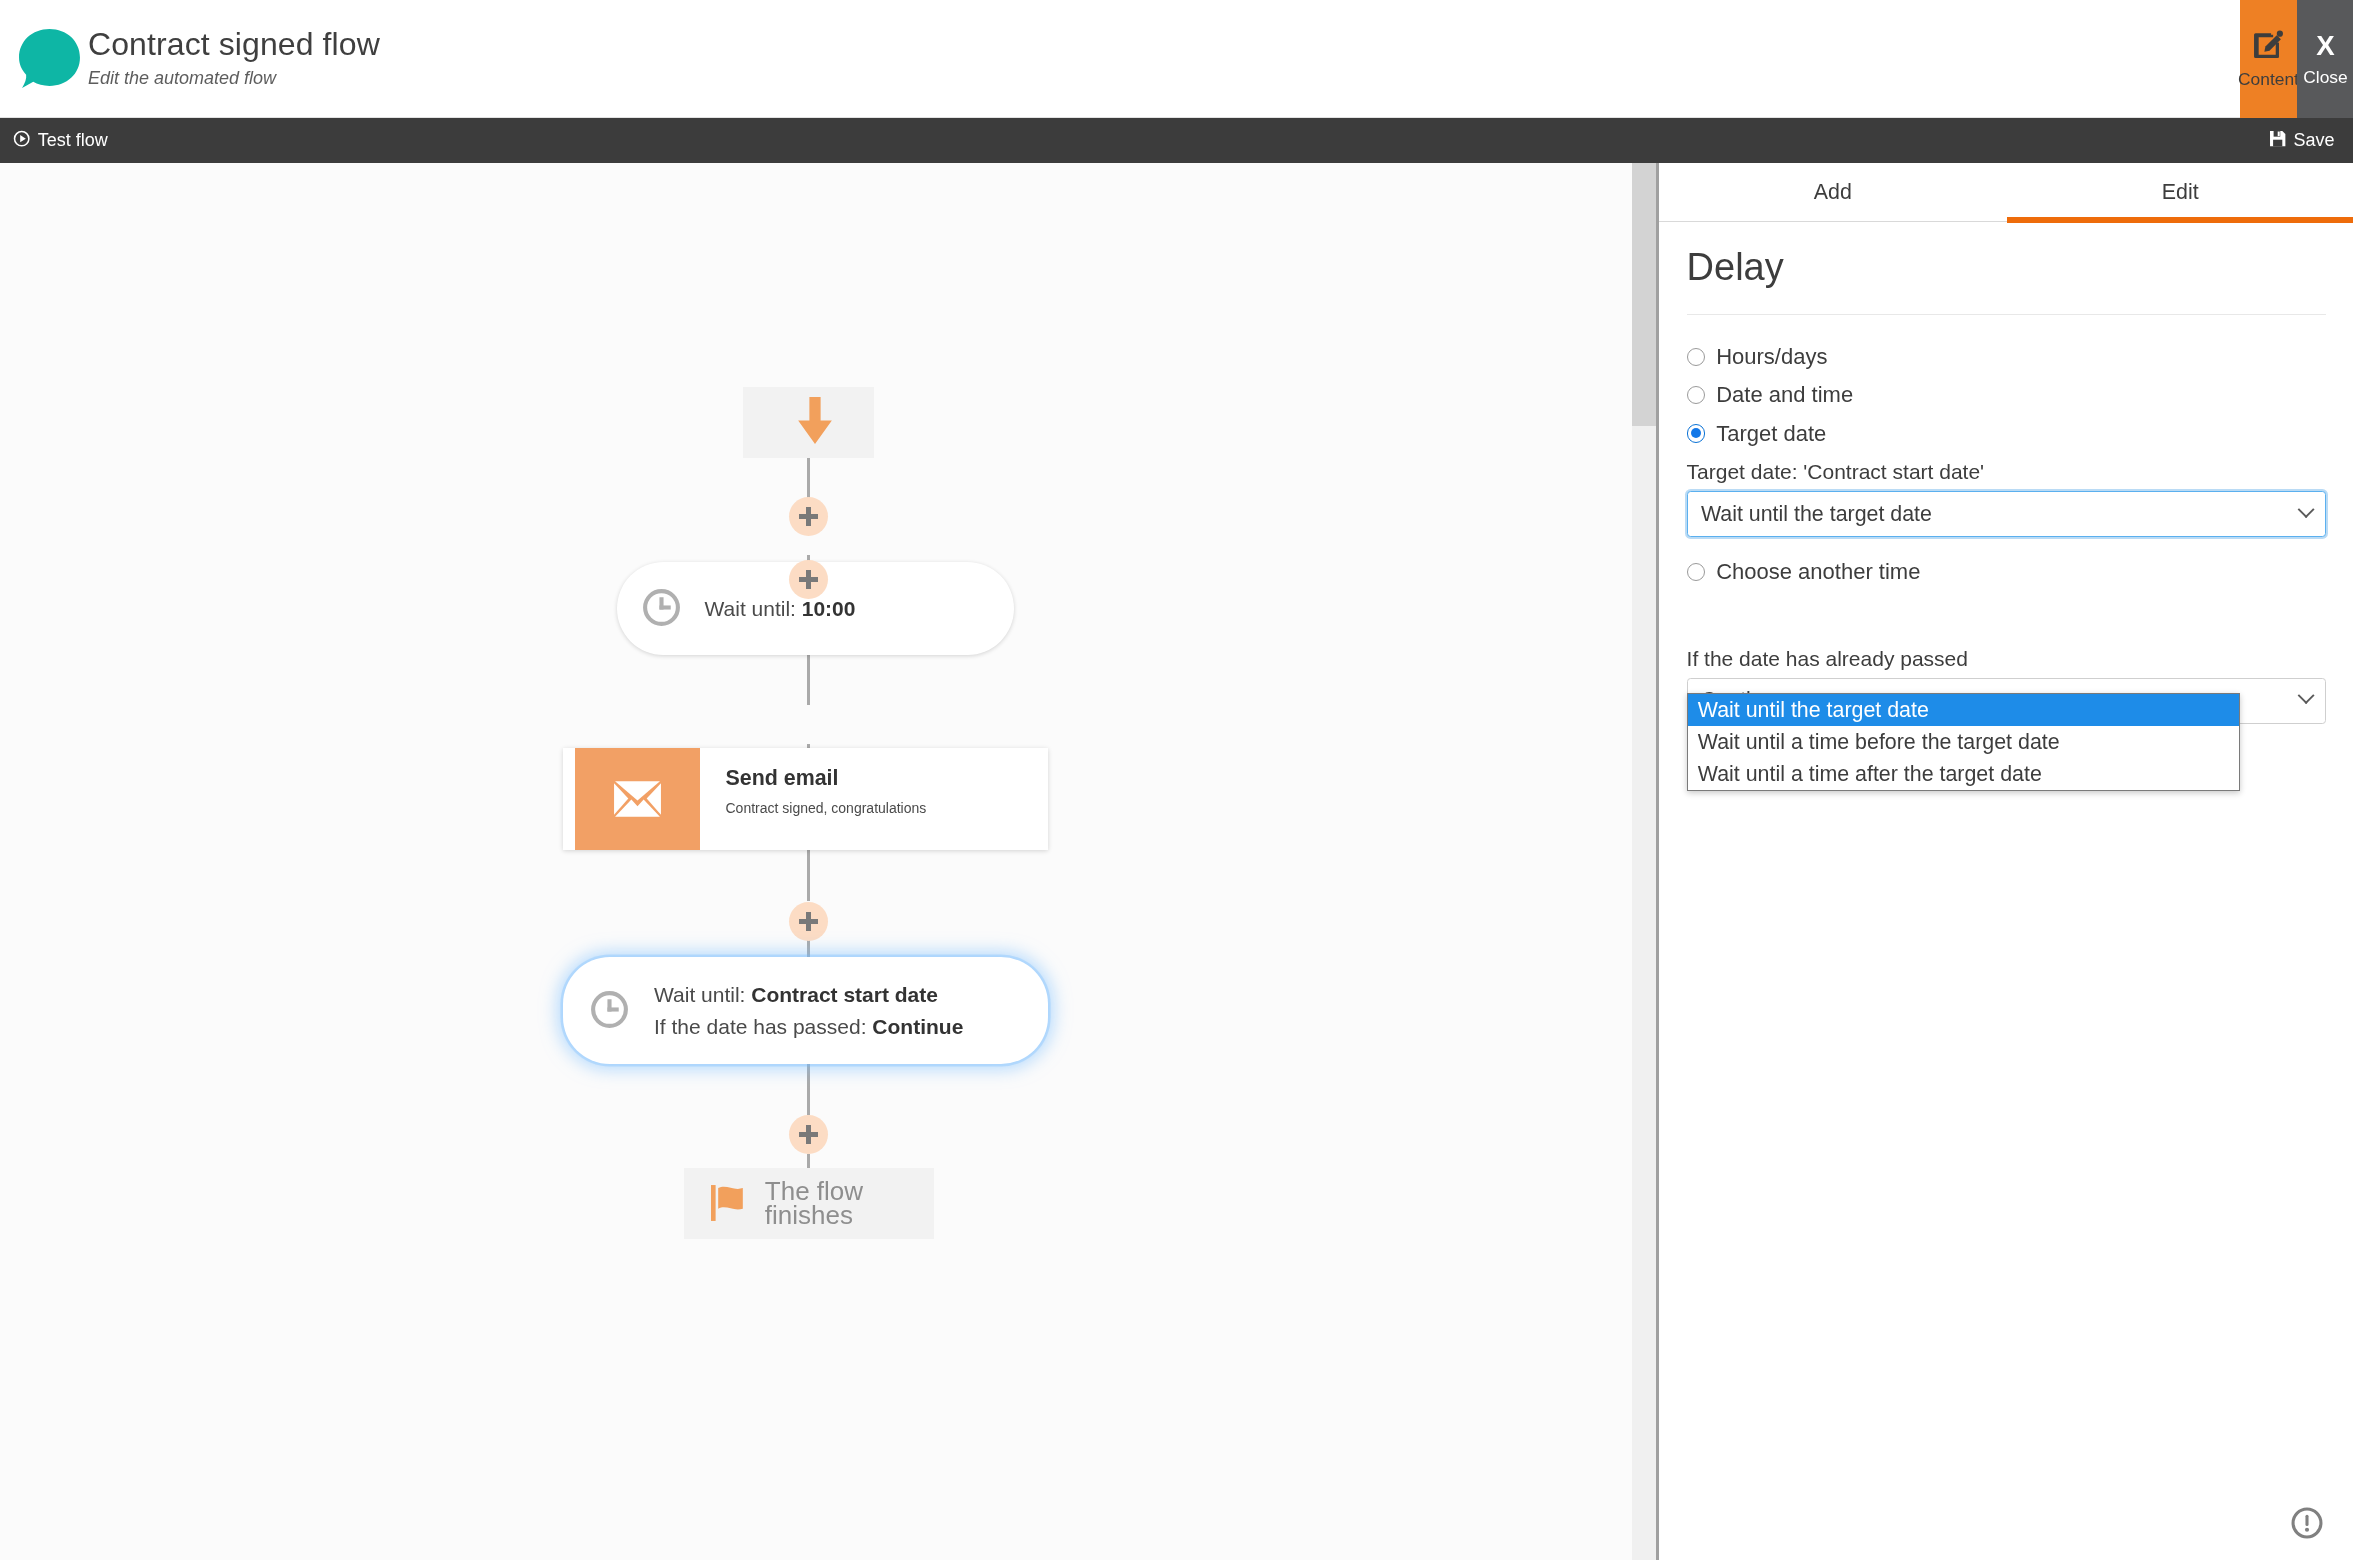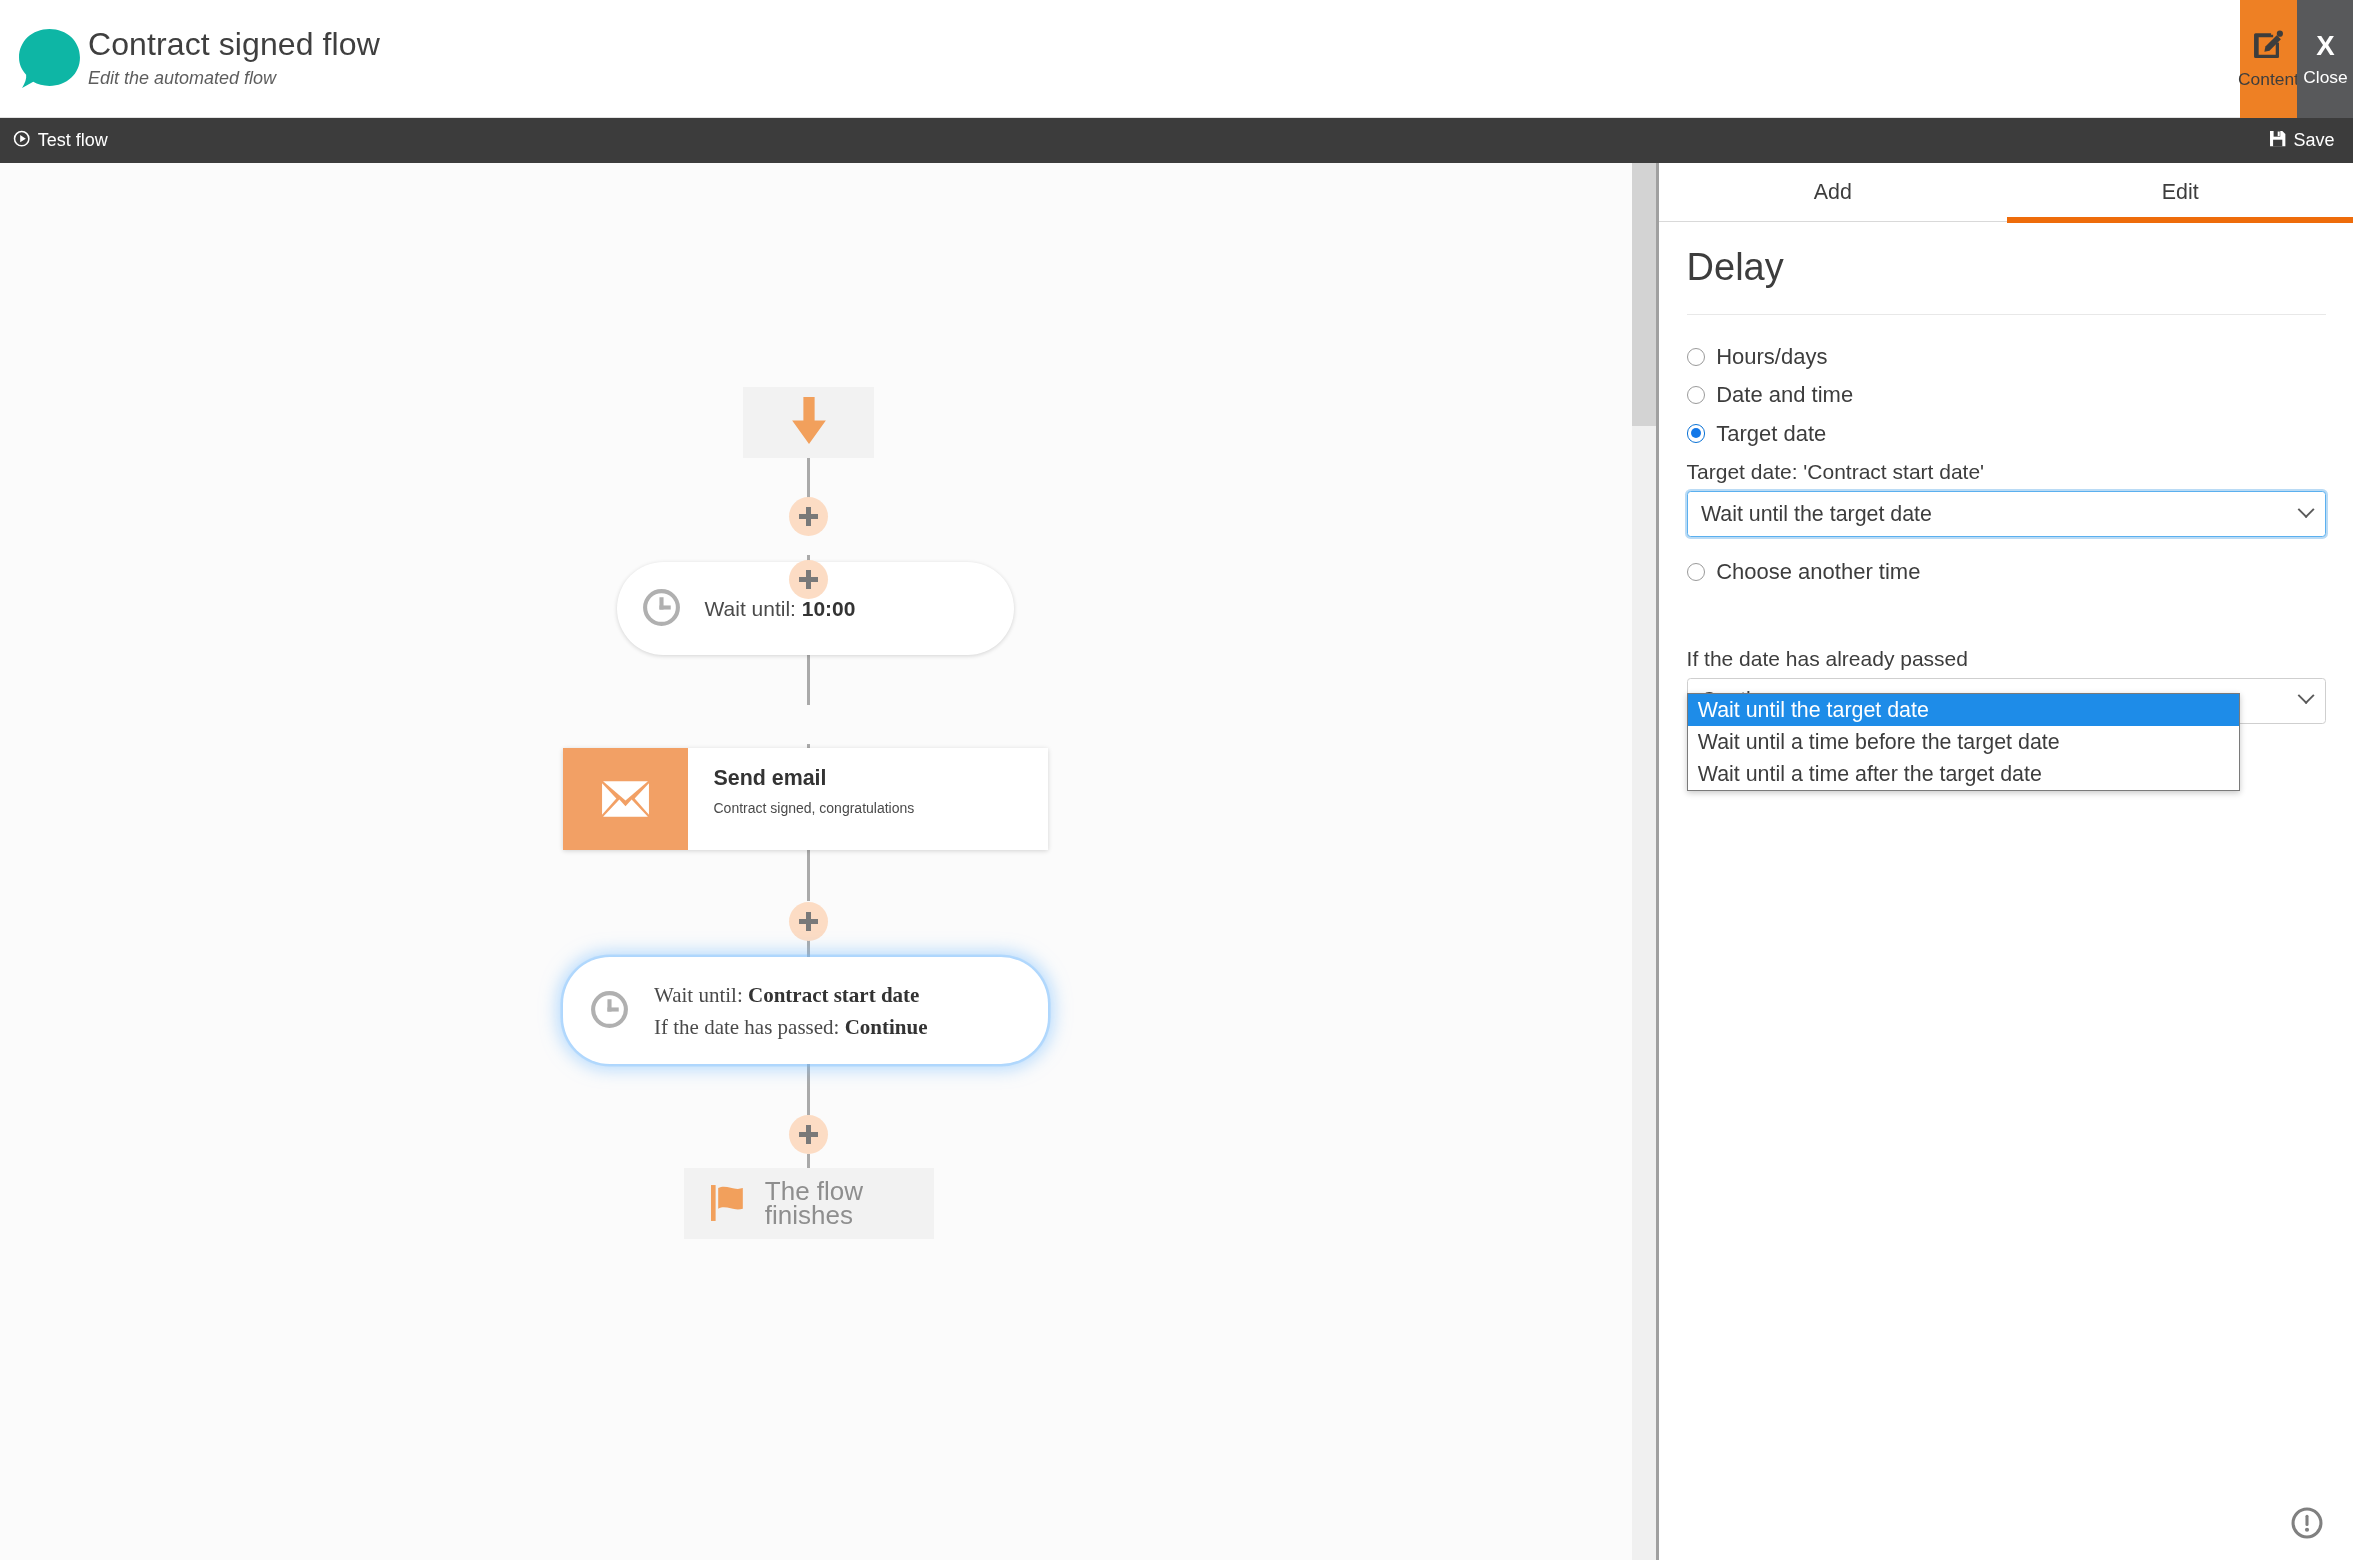--- a/index.html
+++ b/index.html
@@ -86,21 +86,21 @@
   .panel-divider {
     position: absolute; left: 1656px; top: 0; width: 3.1px; height: 1397px;
     background: #a0a0a0;
   }
 
   
   .flow { position: absolute; left: 0; top: 0; width: 1631px; }
   .spine {
     position: absolute; left: 807px; width: 3.1px; background: #aaaaaa;
   }
-  .node { position: absolute; }
+  .node { position: absolute; padding-left: 12px; }
 
   .node-start {
     left: 743px; top: 208px; width: 131px; height: 71px;
     background: #f2f2f2;
     display: flex; align-items: center; justify-content: center;
   }
   .node-finish {
     left: 684px; top: 989px; width: 250px; height: 71px;
     background: #f2f2f2;
     display: flex; align-items: center; padding-left: 26.5px; gap: 15.3px;
@@ -117,21 +117,20 @@
 
   .node-wait {
     background: #ffffff; border-radius: 47px;
     box-shadow: 0 1px 4.6px rgba(0,0,0,0.16);
     display: flex; align-items: center; cursor: pointer;
   }
   .node-wait.w1 { left: 617px; top: 383px;  width: 397px; height: 93px; padding-left: 24px; gap: 22.5px; }
   .node-wait.w2 {
     left: 563px; top: 778px; width: 485px; height: 107px; padding-left: 25.5px; gap: 24.5px;
     box-shadow: 0 0 0 2.6px rgba(112,185,255,0.30), 0 0 17.4px 5.1px rgba(120,190,255,0.55);
-    font-family: Liberation Serif, serif;
   }
   .wait-txt { font-size: 21px; color: #4a4a4a; line-height: 32px; white-space: nowrap; }
   .wait-txt b { font-weight: 700; color: #333333; }
 
   .node-email {
     left: 563px; top: 569px; width: 485px; height: 102px;
     background: #ffffff; box-shadow: 0 1px 4.6px rgba(0,0,0,0.16);
     display: flex; cursor: pointer;
   }
   .email-ico-box {

